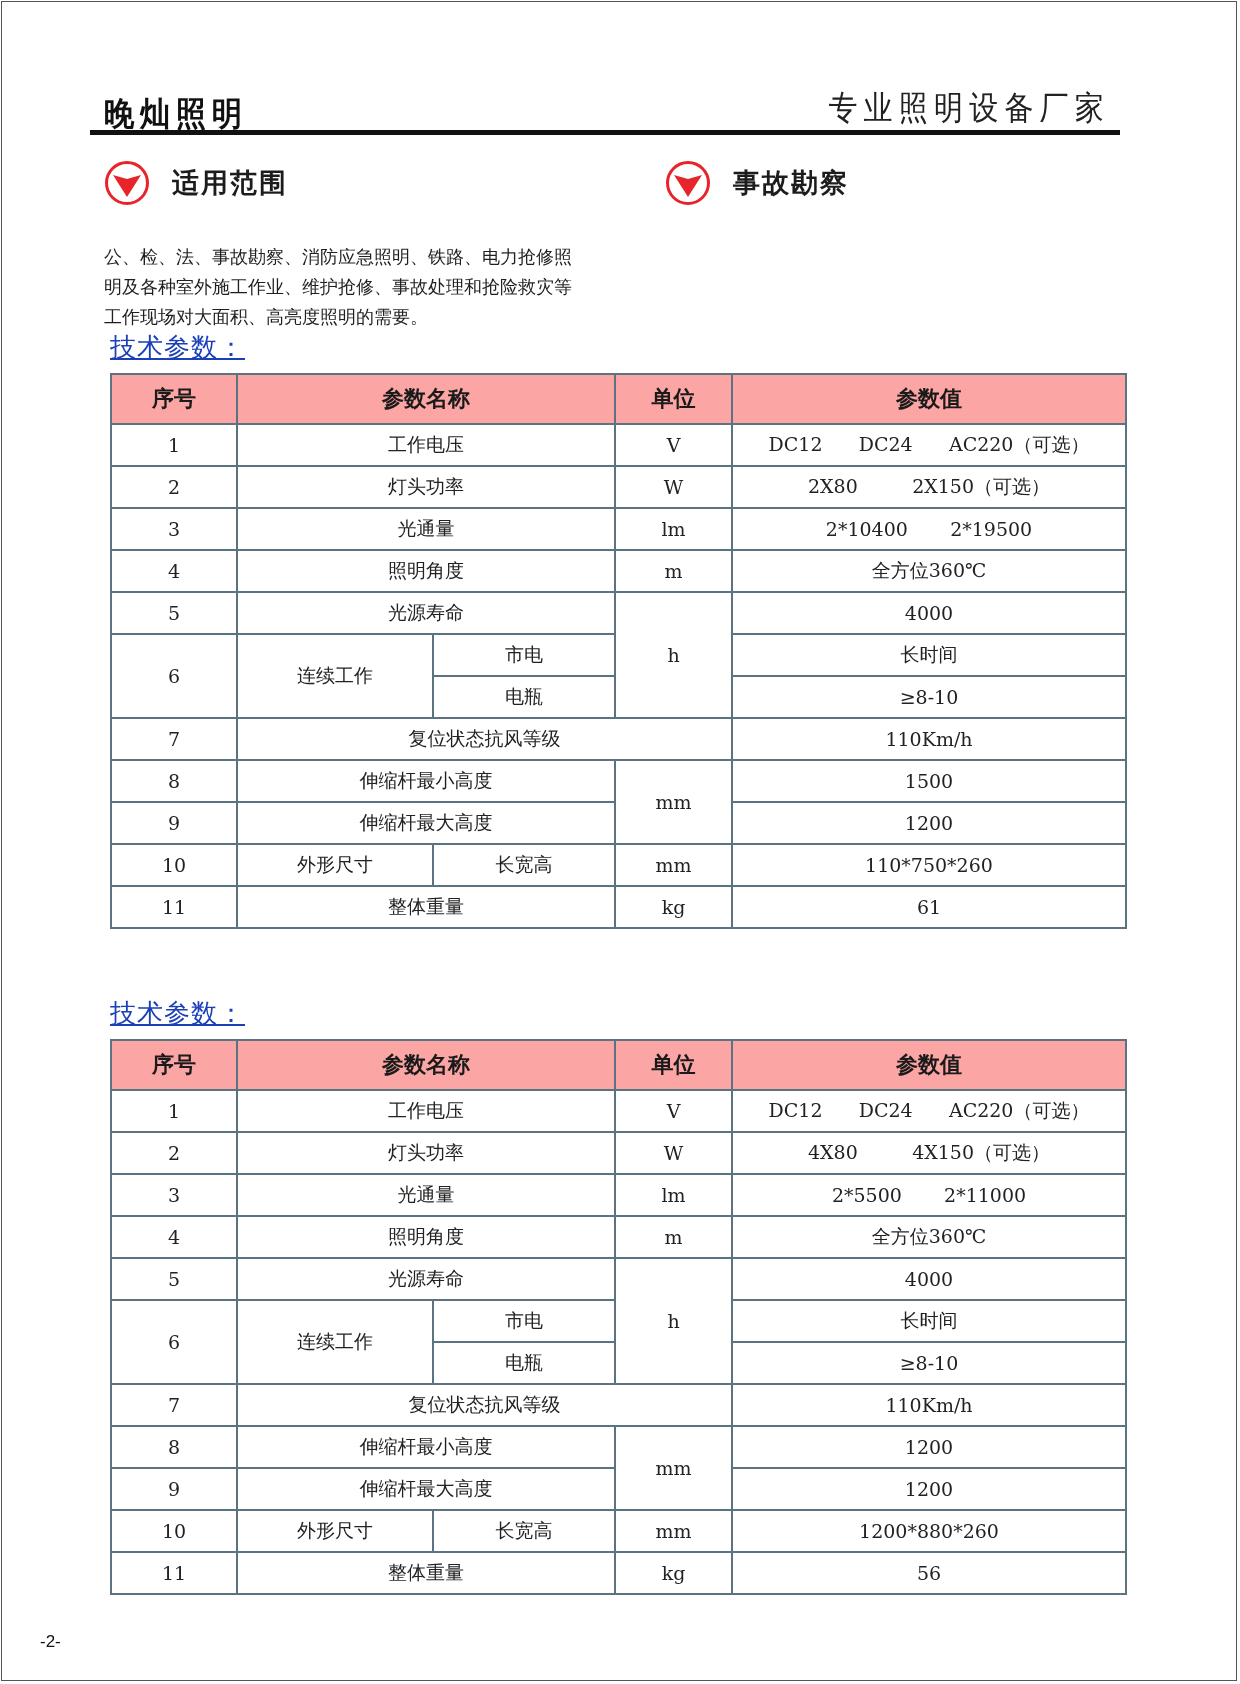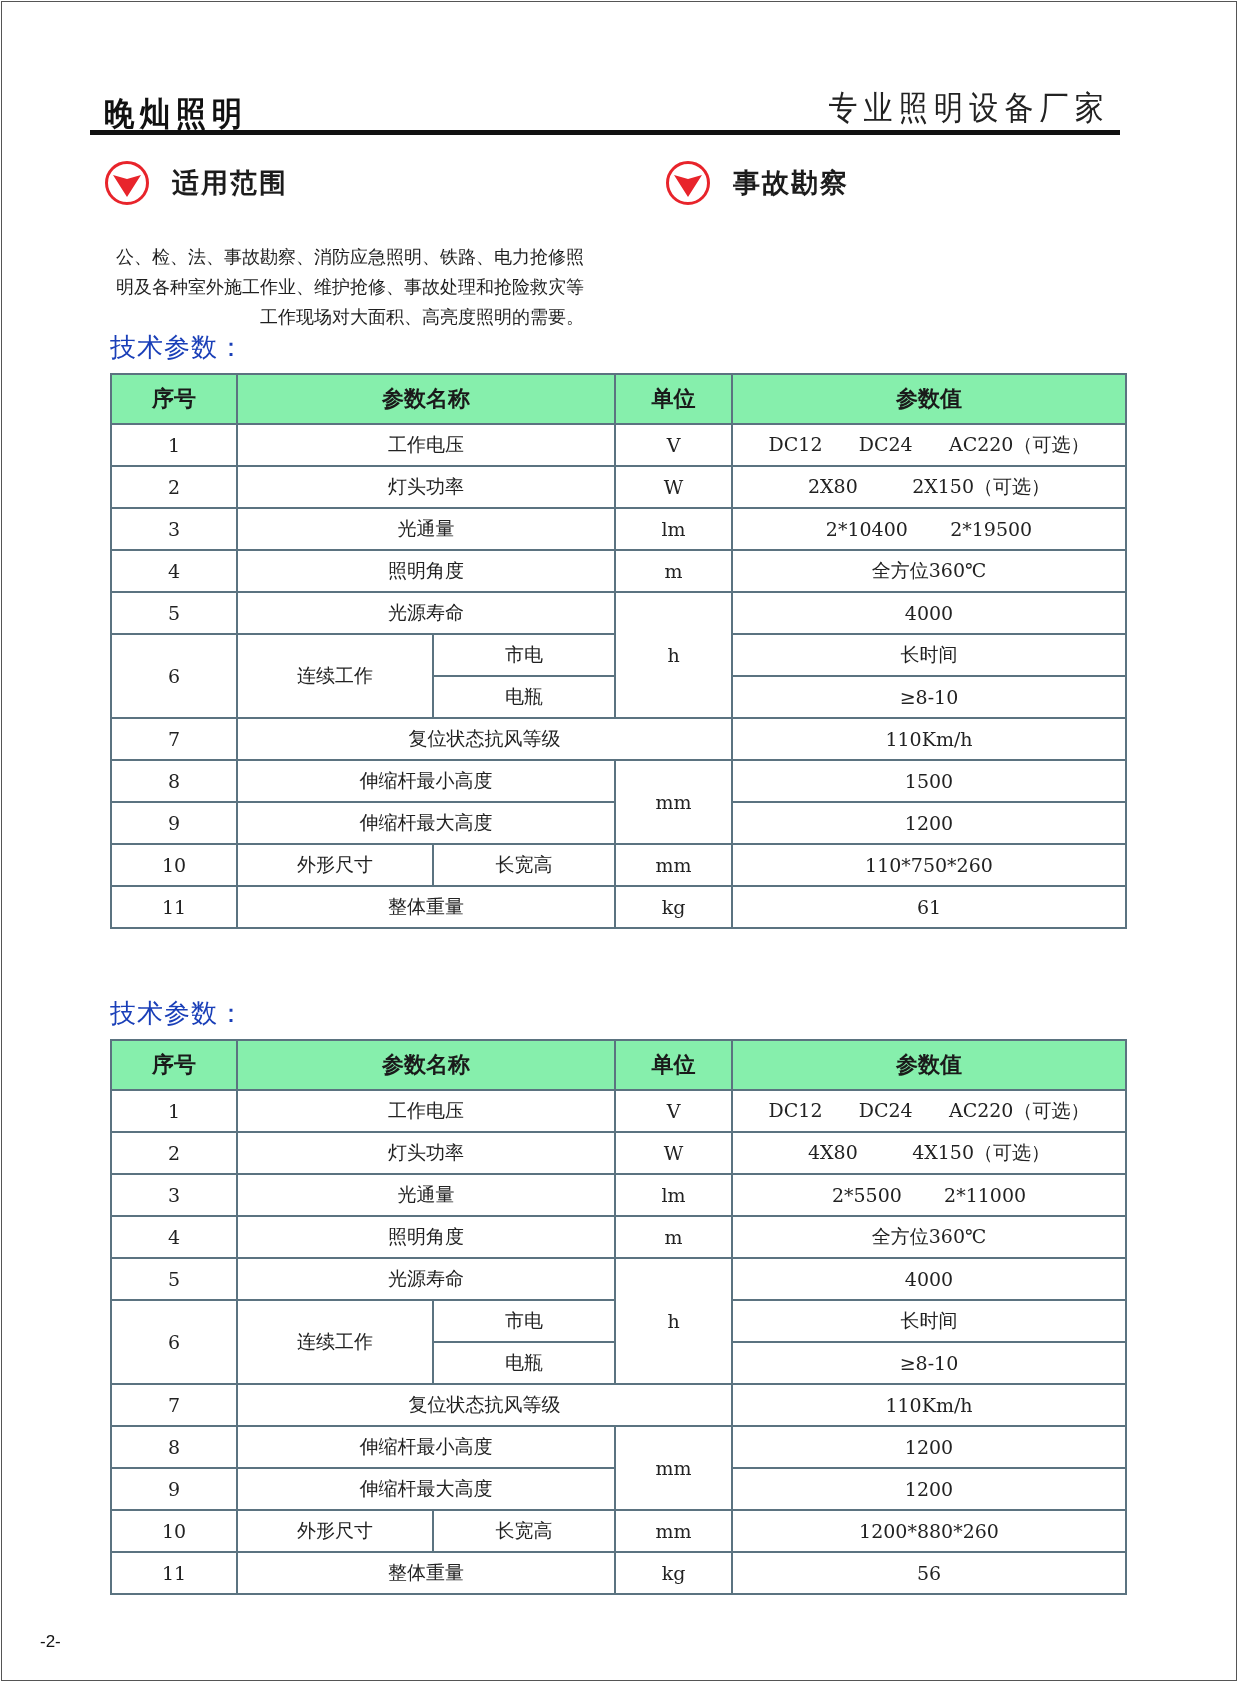--- a/index.html
+++ b/index.html
@@ -20,45 +20,45 @@
   .tagline {
     position: absolute; right: 130px; top: 86px;
     font-size: 33px; letter-spacing: 7px; color: #222;
     font-family: "DejaVu Serif", "Liberation Serif", serif;
     transform: scaleX(0.88); transform-origin: right;
   }
   .header-rule {
     position: absolute; left: 90px; top: 130px; width: 1030px; height: 5px; background: #111;
   }
   
-  .section { position: absolute; width: 480px; text-align: right; }
+  .section { position: absolute; width: 480px; }
   .section .title-row { display: flex; align-items: center; height: 54px; }
   .section .icon {
     width: 46px; height: 46px; margin-right: 22px; flex: none;
   }
   .section .title { font-size: 27px; font-weight: bold; color: #1c1c1c; letter-spacing: 2px; }
   .section .body {
     margin-top: 32px; font-size: 18px; line-height: 30px; color: #1f1f1f;
   }
   .spec-heading {
     position: absolute; left: 110px;
-    font-size: 26px; color: #1a3fb8; letter-spacing: 1px;
+    font-size: 26px; color: #1a3fb8; letter-spacing: 1px; text-decoration: underline;
   }
   
   .spec-table {
     position: absolute; left: 110px; width: 1015px;
     border-collapse: collapse; table-layout: fixed;
     font-family: "DejaVu Serif", "Liberation Serif", serif;
   }
   .spec-table th, .spec-table td {
     border: 2px solid #5b7380; text-align: center; vertical-align: middle;
     padding: 0; overflow: hidden; white-space: nowrap;
   }
   .spec-table th {
-    background: #86efac; height: 48px;
+    background: #fca5a5; height: 48px;
     font-family: "DejaVu Sans", "Liberation Sans", sans-serif;
     font-size: 22px; font-weight: bold; color: #1a1a1a;
   }
   .spec-table td { height: 40px; font-size: 19px; color: #222; }
   .page-number {
     position: absolute; left: 40px; top: 1632px; font-size: 17px; color: #111;
     font-family: "Liberation Sans", sans-serif;
   }
 </style>
 </head>

